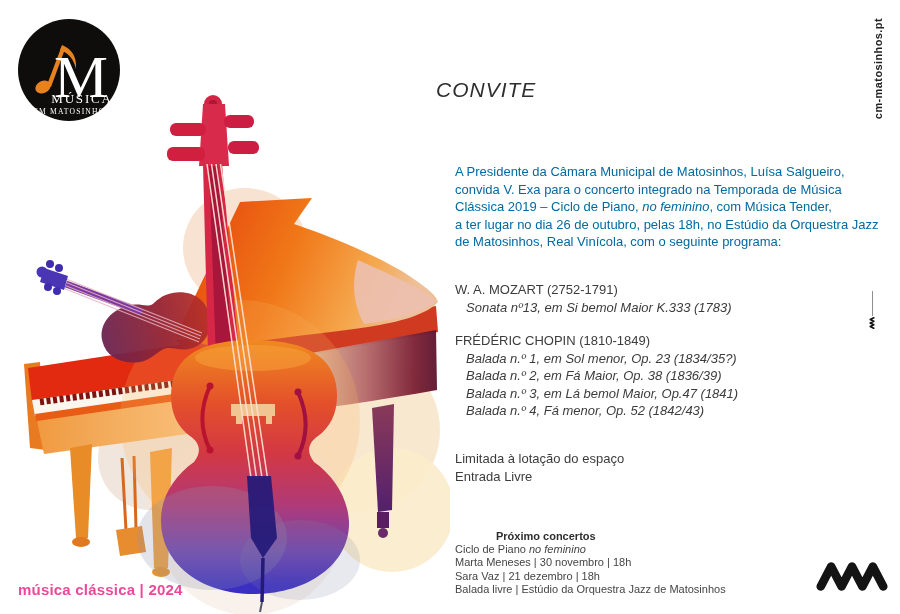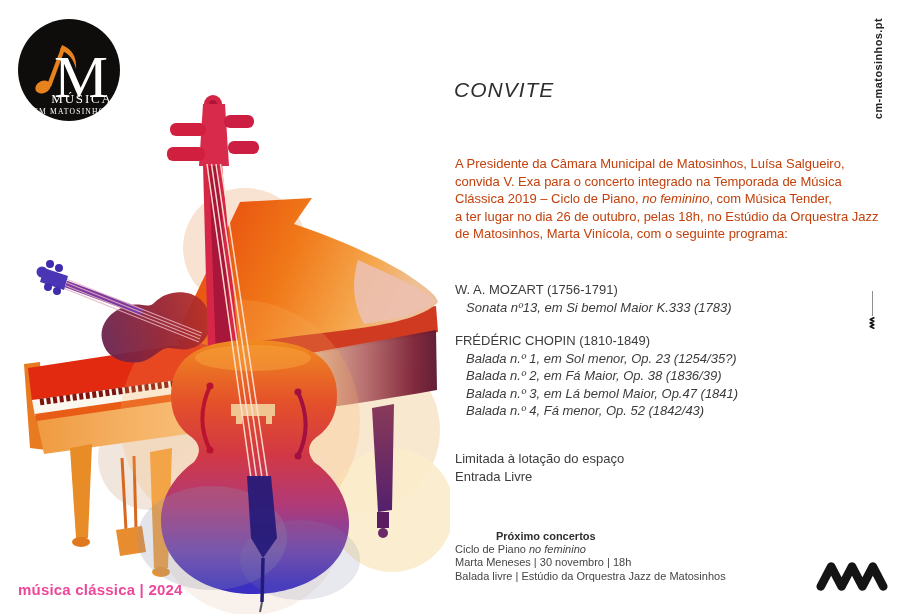--- a/index.html
+++ b/index.html
@@ -6,24 +6,24 @@
   .canvas{
     position:relative;width:900px;height:614px;background:#ffffff;overflow:hidden;
     font-family:"Liberation Sans",sans-serif;color:#3c3c3c;
   }
   
   .logo{position:absolute;left:18px;top:19px;width:102px;height:102px;}
   
   .artwork{position:absolute;left:0px;top:90px;width:450px;height:524px;}
   
   .title{
-    position:absolute;left:454px;top:78px;
+    position:absolute;left:436px;top:78px;
     font-size:21px;font-style:italic;letter-spacing:1px;color:#2e2e2e;font-weight:400;
   }
-  .intro{position:absolute;left:455px;top:155px;font-size:13px;line-height:17.5px;color:#c2410c;}
+  .intro{position:absolute;left:455px;top:163px;font-size:13px;line-height:17.5px;color:#0369a1;}
   .program{position:absolute;left:455px;top:281px;font-size:13px;line-height:17.5px;color:#3c3c3c;}
   .composer-group{margin-bottom:16px;}
   .work{font-style:italic;padding-left:11px;}
   .admission{position:absolute;left:455px;top:450px;font-size:13px;line-height:17.5px;color:#3c3c3c;}
   .next{position:absolute;left:455px;top:530px;font-size:11px;line-height:13.2px;color:#454545;}
   .next .heading{font-weight:bold;color:#2e2e2e;margin-left:41px;}
   .ital{font-style:italic;}
   
   .website-vertical{
     position:absolute;top:18px;right:16px;
@@ -172,46 +172,47 @@
     </g>
   </svg>
 
   <div class="title">CONVITE</div>
 
   <div class="intro">
     <div>A Presidente da Câmara Municipal de Matosinhos, Luísa Salgueiro,</div>
     <div>convida V. Exa para o concerto integrado na Temporada de Música</div>
     <div><span>Clássica 2019 – Ciclo de Piano, </span><span class="ital">no feminino</span><span>, com Música Tender,</span></div>
     <div>a ter lugar no dia 26 de outubro, pelas 18h, no Estúdio da Orquestra Jazz</div>
-    <div>de Matosinhos, Marta Vinícola, com o seguinte programa:</div>
+    <div>de Matosinhos, Real Vinícola, com o seguinte programa:</div>
   </div>
 
   <div class="program">
     <div class="composer-group">
-      <div>W. A. MOZART (1756-1791)</div>
+      <div>W. A. MOZART (2752-1791)</div>
       <div class="work">Sonata nº13, em Si bemol Maior K.333 (1783)</div>
     </div>
     <div class="composer-group">
       <div>FRÉDÉRIC CHOPIN (1810-1849)</div>
-      <div class="work">Balada n.º 1, em Sol menor, Op. 23 (1254/35?)</div>
+      <div class="work">Balada n.º 1, em Sol menor, Op. 23 (1834/35?)</div>
       <div class="work">Balada n.º 2, em Fá Maior, Op. 38 (1836/39)</div>
       <div class="work">Balada n.º 3, em Lá bemol Maior, Op.47 (1841)</div>
       <div class="work">Balada n.º 4, Fá menor, Op. 52 (1842/43)</div>
     </div>
   </div>
 
   <div class="admission">
     <div>Limitada à lotação do espaço</div>
     <div>Entrada Livre</div>
   </div>
 
   <div class="next">
     <div class="heading">Próximo concertos</div>
     <div><span>Ciclo de Piano </span><span class="ital">no feminino</span></div>
     <div>Marta Meneses | 30 novembro | 18h</div>
+    <div>Sara Vaz | 21 dezembro | 18h</div>
     <div>Balada livre | Estúdio da Orquestra Jazz de Matosinhos</div>
   </div>
 
   <div class="website-vertical">cm-matosinhos.pt</div>
 
   <div class="side-mark">
     <div class="micro-line"></div>
     <svg width="12" height="8" viewBox="0 0 76 32">
       <polyline points="5,27 16,5 27,27 38,5 49,27 60,5 71,27" fill="none" stroke="#141414" stroke-width="11" stroke-linecap="round" stroke-linejoin="round"></polyline>
     </svg>

